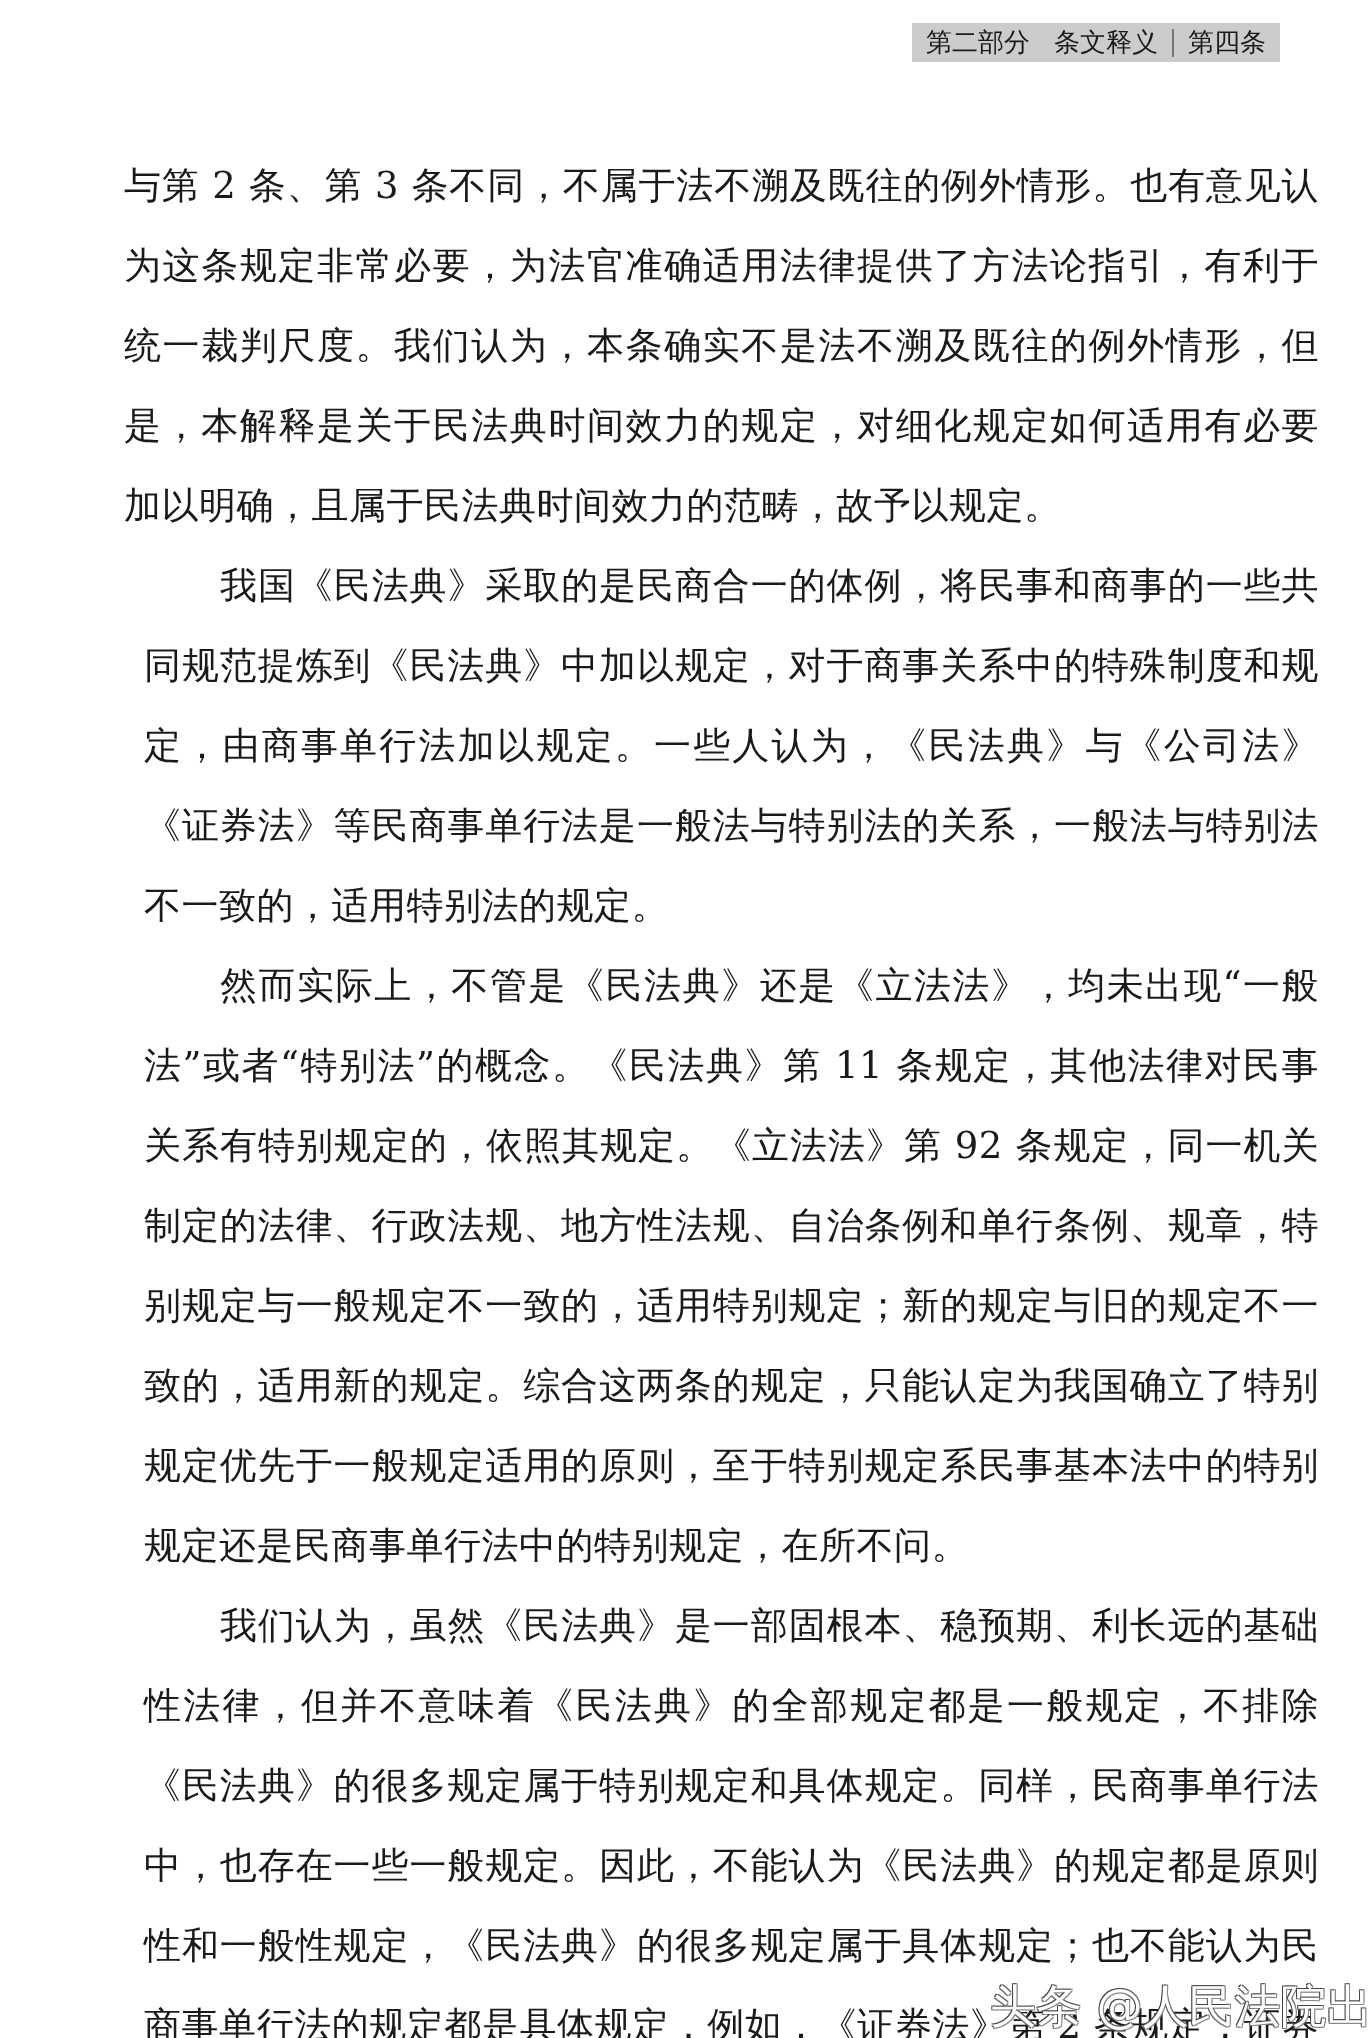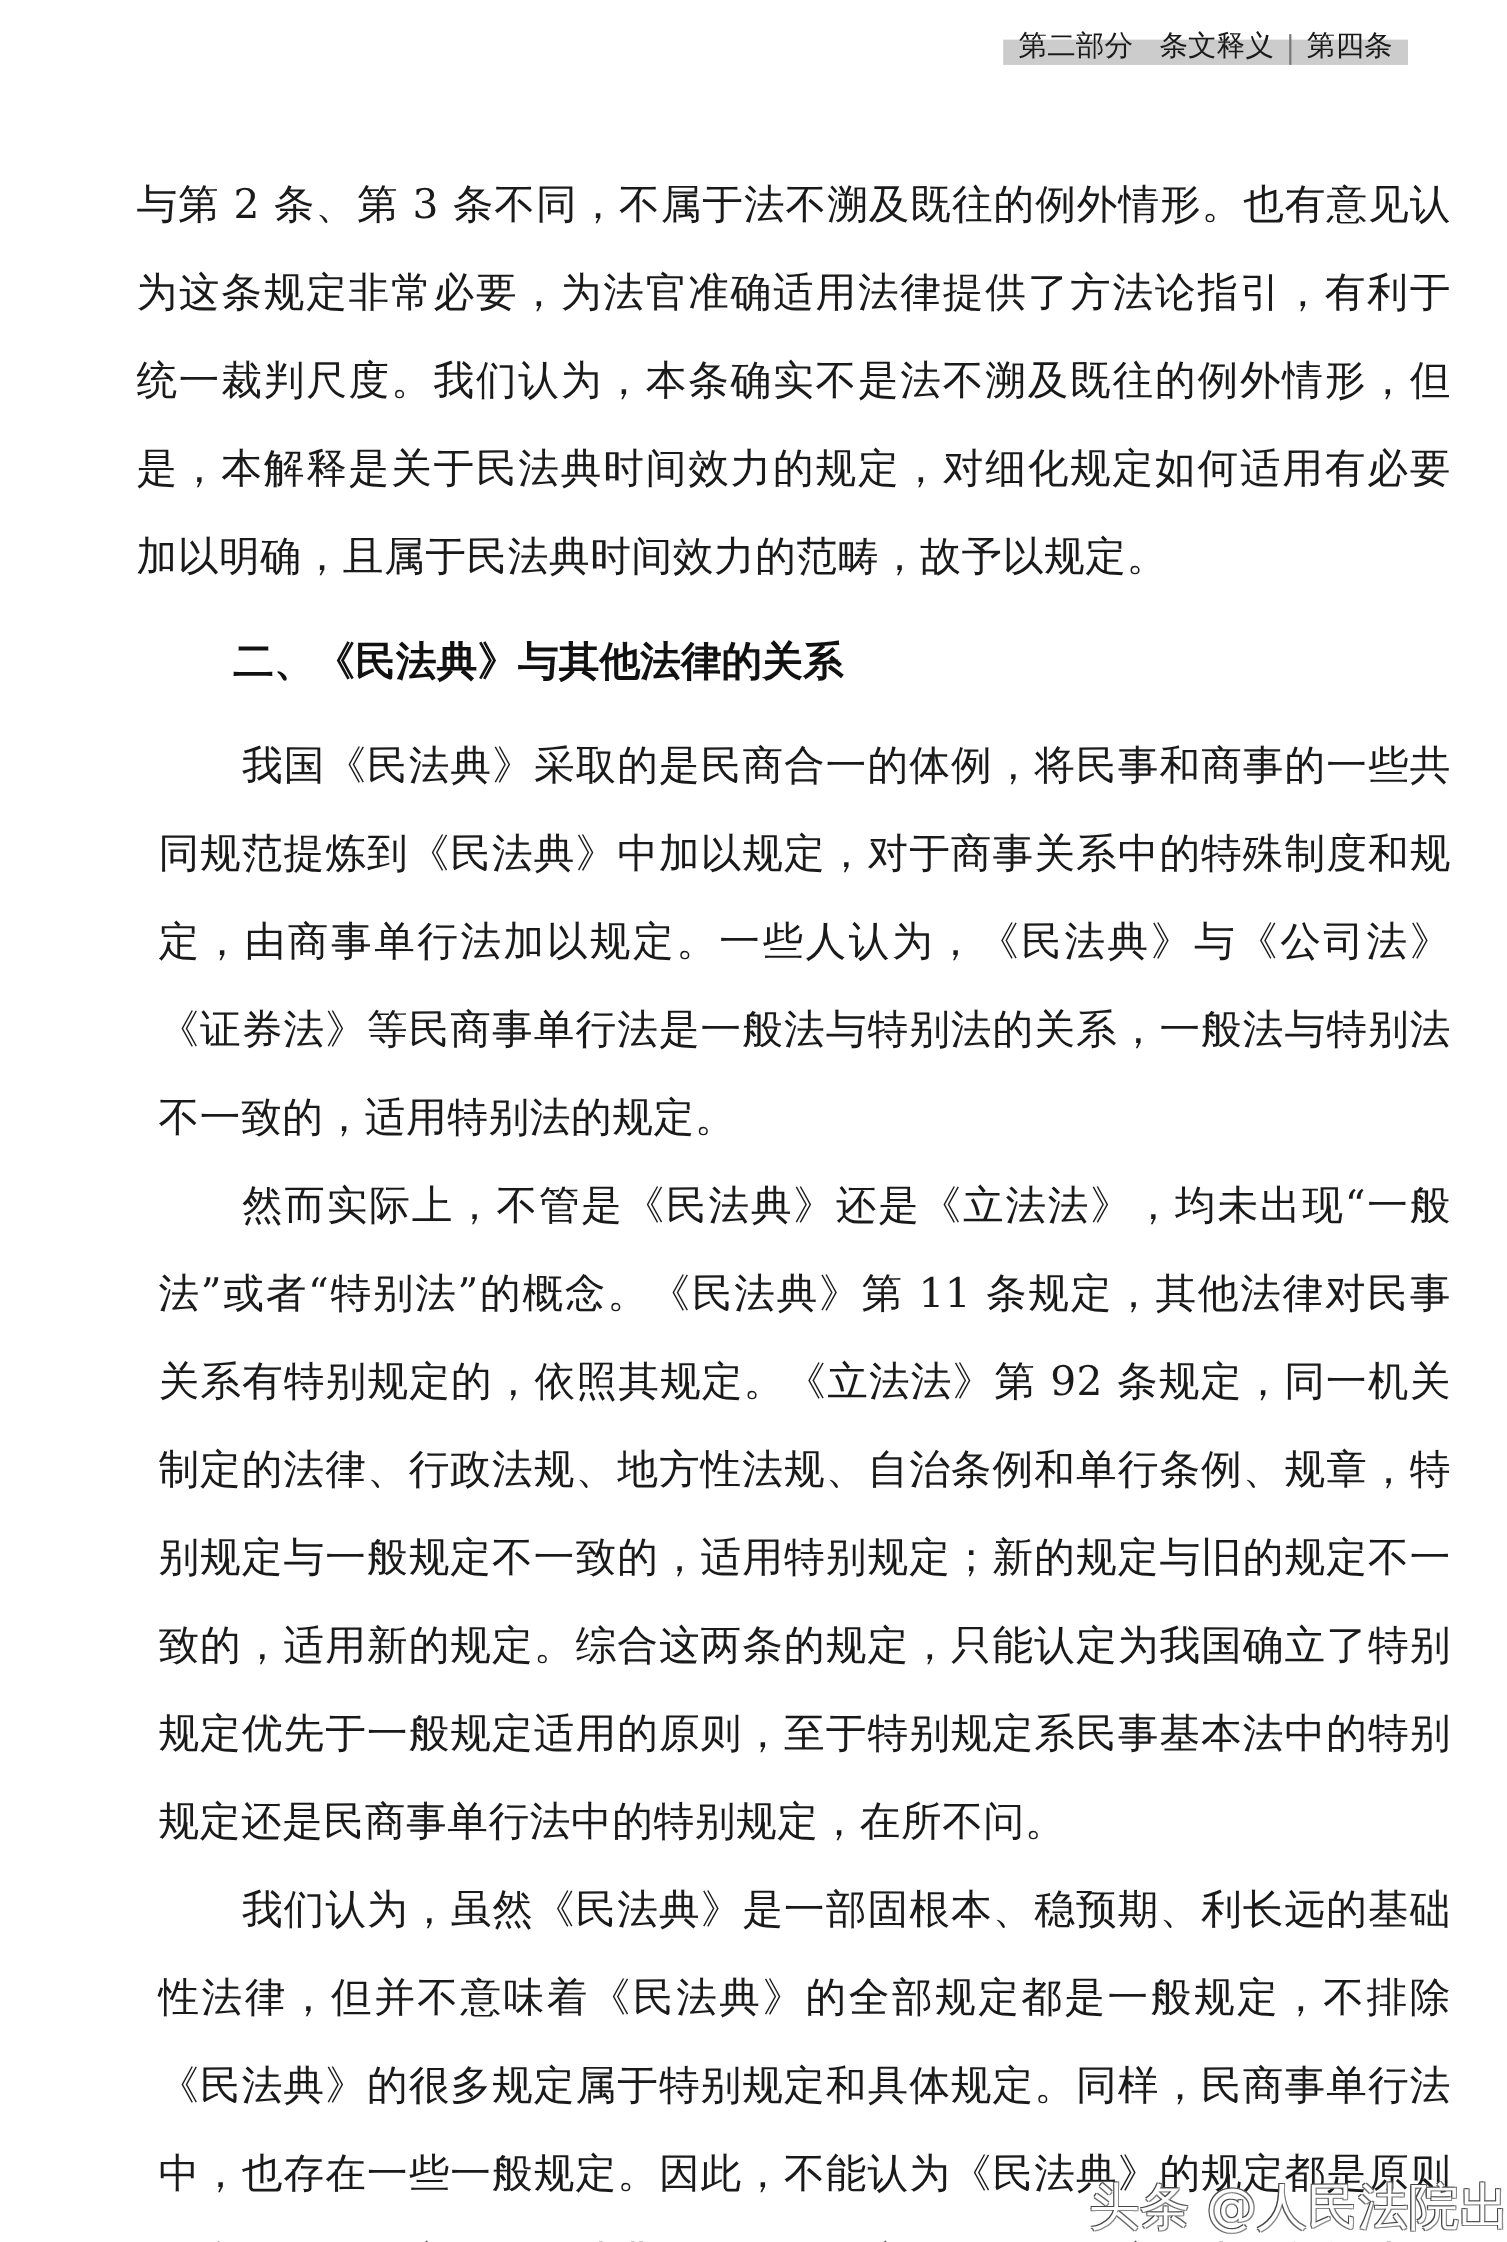--- a/index.html
+++ b/index.html
@@ -2,23 +2,23 @@
 <html><head>
 <meta charset="utf-8">
 <style>
   html, body { margin: 0; padding: 0; background: #ffffff; }
   body {
     width: 1370px; height: 2038px; position: relative; overflow: hidden;
     font-family: "DejaVu Serif", "Liberation Serif", serif;
     color: #1a1a1a;
   }
   .running-header {
-    position: absolute; top: 36px; left: 912px; height: 23px;
+    position: absolute; top: 23px; left: 912px; height: 39px;
     background: #cccccc; padding: 0 14px;
-    display: flex; align-items: flex-end;
+    display: flex; align-items: center;
     font-family: "DejaVu Sans", "Liberation Sans", sans-serif;
     font-size: 26px; color: #1a1a1a; white-space: nowrap;
   }
   .running-header .gap { display: inline-block; width: 24px; }
   .running-header .sep {
     display: inline-block; width: 2px; height: 28px; background: #777;
     margin: 0 14px;
   }
   .content {
     position: absolute; left: 124px; top: 146px; width: 1195px;
@@ -48,19 +48,18 @@
 <div class="running-header">
   <span>第二部分</span>
   <span class="gap"></span>
   <span>条文释义</span>
   <span class="sep"></span>
   <span>第四条</span>
 </div>
 
 <div class="content">
   <p class="para">与第 2 条、第 3 条不同，不属于法不溯及既往的例外情形。也有意见认为这条规定非常必要，为法官准确适用法律提供了方法论指引，有利于统一裁判尺度。我们认为，本条确实不是法不溯及既往的例外情形，但是，本解释是关于民法典时间效力的规定，对细化规定如何适用有必要加以明确，且属于民法典时间效力的范畴，故予以规定。</p>
-  <h2 class="heading">二、《民法典》与其他法律的关系</h2>
   <p class="para indent">我国《民法典》采取的是民商合一的体例，将民事和商事的一些共同规范提炼到《民法典》中加以规定，对于商事关系中的特殊制度和规定，由商事单行法加以规定。一些人认为，《民法典》与《公司法》《证券法》等民商事单行法是一般法与特别法的关系，一般法与特别法不一致的，适用特别法的规定。</p>
   <p class="para indent">然而实际上，不管是《民法典》还是《立法法》，均未出现“一般法”或者“特别法”的概念。《民法典》第 11 条规定，其他法律对民事关系有特别规定的，依照其规定。《立法法》第 92 条规定，同一机关制定的法律、行政法规、地方性法规、自治条例和单行条例、规章，特别规定与一般规定不一致的，适用特别规定；新的规定与旧的规定不一致的，适用新的规定。综合这两条的规定，只能认定为我国确立了特别规定优先于一般规定适用的原则，至于特别规定系民事基本法中的特别规定还是民商事单行法中的特别规定，在所不问。</p>
   <p class="para indent">我们认为，虽然《民法典》是一部固根本、稳预期、利长远的基础性法律，但并不意味着《民法典》的全部规定都是一般规定，不排除《民法典》的很多规定属于特别规定和具体规定。同样，民商事单行法中，也存在一些一般规定。因此，不能认为《民法典》的规定都是原则性和一般性规定，《民法典》的很多规定属于具体规定；也不能认为民商事单行法的规定都是具体规定，例如，《证券法》第 2 条规定，证券的发行、交易活动，必须遵循公开、公平、公正的原则。这条规定具有较高的抽象性，肯定不属于具体规定。</p>
 </div>
 
 <div class="watermark">头条 @人民法院出版社</div>
 
 </body></html>

